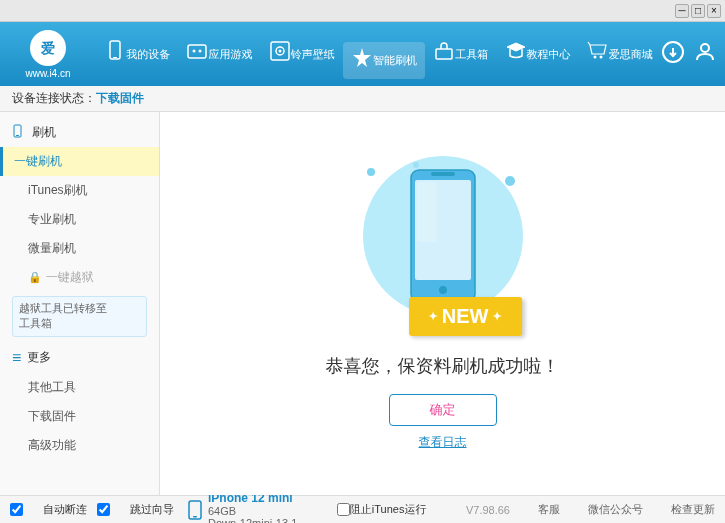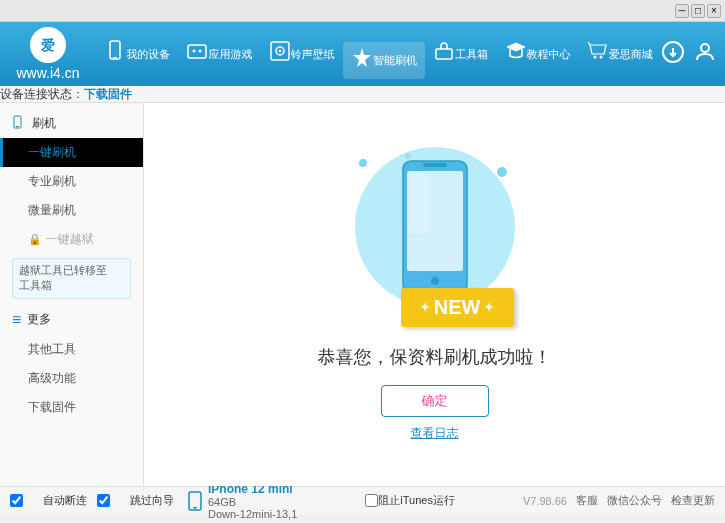--- a/index.html
+++ b/index.html
@@ -39,72 +39,72 @@
       display: flex; flex-direction: column; align-items: center; justify-content: center;
       width: 80px; margin-right: 8px;
     }
     .logo-circle {
       width: 36px; height: 36px;
       background: white;
       border-radius: 50%;
       display: flex; align-items: center; justify-content: center;
       color: #1a8bc5; font-weight: bold; font-size: 16px;
     }
-    .logo-text { color: white; font-size: 14px; margin-top: 2px; }
+    .logo-text { color: white; font-size: 10px; margin-top: 2px; }
 
     .nav-items { display: flex; flex: 1; justify-content: space-around; }
     .nav-item {
       display: flex; flex-direction: row; align-items: center; justify-content: center;
       color: white; cursor: pointer; padding: 4px 8px; border-radius: 4px;
       min-width: 60px;
     }
     .nav-item.active { background: rgba(255,255,255,0.2); margin-top: 12px; }
     .nav-icon { font-size: 20px; margin-bottom: 2px; }
     .nav-label { font-size: 11px; }
 
     .nav-right { display: flex; align-items: center; gap: 8px; color: white; }
     .nav-right-btn { cursor: pointer; font-size: 20px; }
 
     
     .statusbar {
       background: #f5f5f5;
-      height: 17px;
+      height: 26px;
       display: flex; align-items: center;
-      padding: 0 0;
+      padding: 0 12px;
       border-bottom: 1px solid #ddd;
       font-size: 12px;
       color: #333;
     }
     .status-normal { color: #1a8bc5; font-weight: bold; }
 
     
     .main { display: flex; height: calc(523px - 22px - 64px - 26px - 28px); }
 
     
     .sidebar {
-      width: 144px;
+      width: 160px;
       background: #f9f9f9;
       border-right: 1px solid #e0e0e0;
       overflow-y: auto;
       padding: 6px 0;
     }
     .sidebar-section-header {
       display: flex; align-items: center; padding: 6px 12px;
       color: #333; font-size: 12px; cursor: pointer;
     }
     .sidebar-section-icon { margin-right: 6px; color: #1a8bc5; font-size: 14px; }
     .sidebar-item {
       padding: 6px 12px 6px 28px;
       cursor: pointer; color: #555; font-size: 12px;
     }
     .sidebar-item.active {
-      background: #000000;
+      background: #fef9c3;
       color: #1a8bc5;
       border-left: 3px solid #1a8bc5;
-      padding-left: 25px;
+      padding-left: 11px;
     }
     .sidebar-disabled {
       padding: 6px 12px 6px 28px;
       color: #aaa; font-size: 12px;
       display: flex; align-items: center; gap: 4px;
     }
     .lock-icon { font-size: 11px; }
     .sidebar-note {
       margin: 4px 12px;
       background: #f0f8ff;
@@ -148,21 +148,21 @@
       padding: 0 10px;
       justify-content: space-between;
     }
     .bottom-left { display: flex; align-items: center; gap: 10px; }
     .checkbox-group { display: flex; align-items: center; gap: 20px; }
     .checkbox-label { font-size: 11px; color: #333; cursor: pointer; }
     .device-info { display: flex; flex-direction: column; }
     .device-name { color: #1a8bc5; font-weight: bold; font-size: 12px; }
     .device-sub { font-size: 11px; color: #666; }
 
-    .bottom-right { display: flex; align-items: center; gap: 9px; font-size: 11px; color: #666; }
+    .bottom-right { display: flex; align-items: center; gap: 28px; font-size: 11px; color: #666; }
     .bottom-right span { cursor: pointer; }
     .version { color: #999; }
 
   </style>
 </head>
 <body>
 
 <div class="titlebar">
   <div class="titlebar-btn minimize">─</div>
   <div class="titlebar-btn maximize">□</div>
@@ -277,36 +277,37 @@
       <span class="sidebar-section-icon">
         <svg width="14" height="14" viewBox="0 0 14 14" fill="#1a8bc5">
           <rect x="2" y="1" width="7" height="12" rx="1" stroke="#1a8bc5" stroke-width="1" fill="none"></rect>
           <rect x="4" y="11" width="3" height="1" rx="0.5" fill="#1a8bc5"></rect>
         </svg>
       </span>
       <span>刷机</span>
     </div>
 
     <div class="sidebar-item active">一键刷机</div>
+    <div class="sidebar-item">iTunes刷机</div>
     <div class="sidebar-item">专业刷机</div>
     <div class="sidebar-item">微量刷机</div>
 
     <div class="sidebar-disabled">
       <span class="lock-icon">🔒</span>
       <span>一键越狱</span>
     </div>
     <div class="sidebar-note">越狱工具已转移至<br>工具箱</div>
 
     <div class="sidebar-section-header" style="margin-top:6px;">
       <span class="sidebar-section-icon" style="font-size:16px;">≡</span>
       <span>更多</span>
     </div>
     <div class="sidebar-item">其他工具</div>
+    <div class="sidebar-item">下载固件</div>
     <div class="sidebar-item">高级功能</div>
-    <div class="sidebar-item">下载固件</div>
   </div>
 
   <div class="content">
 
     <div style="position:relative; width:180px; height:190px; margin-bottom:8px;">
 
       <div style="position:absolute; top:0; left:50%; transform:translateX(-50%); width:160px; height:160px; background:#b8ecfa; border-radius:50%;"></div>
 
       <div style="position:absolute; top:12px; left:14px; width:8px; height:8px; background:#7dd4f0; border-radius:50%;"></div>
       <div style="position:absolute; top:20px; right:18px; width:10px; height:10px; background:#7dd4f0; border-radius:50%;"></div>

